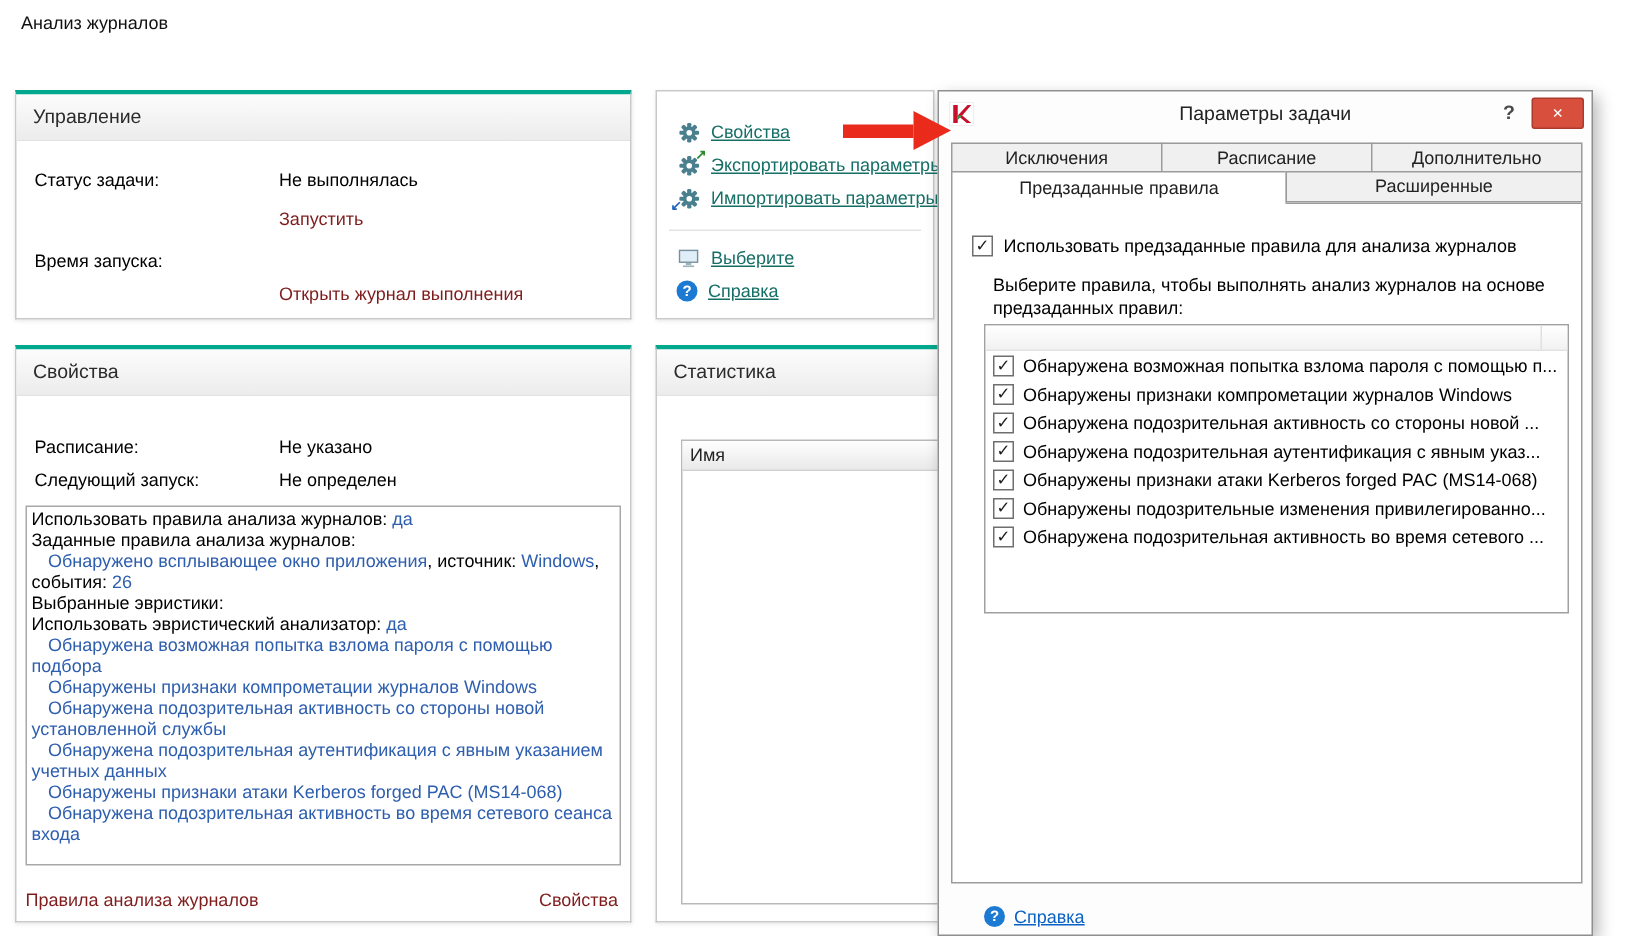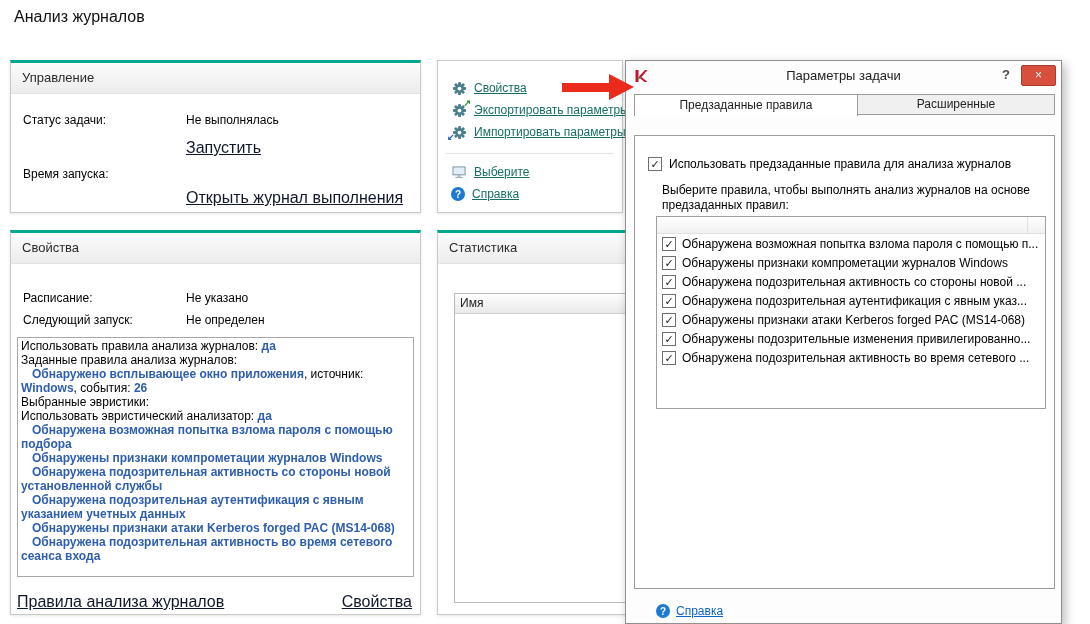--- a/index.html
+++ b/index.html
@@ -1,41 +1,41 @@
 <!DOCTYPE html>
 <html><head>
 <meta charset="utf-8">
 <style>
   html,body{margin:0;padding:0;}
   body{
     width:1090px;height:624px;position:relative;overflow:hidden;
     background:#ffffff;color:#000;
     font-family:"Liberation Sans", sans-serif;
   }
-  .page-title{position:absolute;left:14px;top:8px;font-size:16px;color:#111;}
+  .page-title{position:absolute;left:14px;top:8px;font-size:12px;color:#111;}
 
   
   .panel{position:absolute;background:#fff;border:1px solid #c9c9c9;border-top:3px solid #00a88e;
          box-shadow:0 1px 3px rgba(0,0,0,.10);box-sizing:border-box;}
   .panel.noaccent{border-top:1px solid #c9c9c9;}
   .panel-header{height:30px;line-height:30px;padding-left:11px;font-size:13px;font-weight:normal;
                 color:#2b2b2b;background:linear-gradient(#fcfcfc,#ececec);border-bottom:1px solid #e2e2e2;}
   #mgmt{left:10px;top:60px;width:411px;height:153px;}
   #props{left:10px;top:230px;width:411px;height:385px;}
   #actions{left:437px;top:60px;width:186px;height:153px;}
   #stats{left:437px;top:230px;width:412px;height:385px;}
 
   .label,.value{position:absolute;font-size:12px;}
   .bold{font-weight:normal;}
-  .glink{position:absolute;font-size:16px;color:#0f172a;text-decoration:underline;cursor:pointer;white-space:nowrap;}
+  .glink{position:absolute;font-size:12px;color:#7f1d1d;cursor:pointer;white-space:nowrap;}
 
   .details-box{position:absolute;left:6px;top:104px;width:397px;height:240px;border:1px solid #a8a8a8;
                background:#fff;box-sizing:border-box;padding:1px 3px;font-size:12px;line-height:14px;overflow:hidden;}
   .detail-line.ind{text-indent:11px;}
-  .detail-line .accent{color:#2e5eae;font-weight:bold;}
+  .detail-line .accent{color:#2e5eae;}
 
   
   .action-item{position:absolute;left:13px;height:18px;display:flex;align-items:center;gap:7px;cursor:pointer;}
   .action-link{font-size:12px;color:#166f66;text-decoration:underline;white-space:nowrap;}
   .icon-wrap{position:relative;width:16px;height:16px;display:inline-flex;align-items:center;justify-content:center;flex:0 0 auto;}
   .mini-arrow{position:absolute;font-size:9px;font-weight:bold;line-height:9px;}
   .mini-arrow.export{right:-4px;top:-3px;color:#2e8b2e;}
   .mini-arrow.import{left:-4px;bottom:-2px;color:#2266bb;}
   .action-divider{position:absolute;left:8px;right:8px;top:92px;border-top:1px solid #e3e3e3;}
   .help-circle{width:14px;height:14px;border-radius:50%;background:#1d7ad2;color:#fff;font-size:10px;
@@ -208,20 +208,25 @@
           <polygon points="5.5,9 12,2 14.5,2 8.5,9 14.5,14 11.5,14" fill="#c8102e"></polygon>
           <polygon points="5.5,9 8.5,9 5.5,12" fill="#2f9e44"></polygon>
         </svg>
     </span>
     <div class="dialog-title">Параметры задачи</div>
     <div class="dialog-helpbtn">?</div>
     <div class="dialog-closebtn"><span>×</span></div>
   </div>
 
   <div class="tabs">
+    <div class="tabrow1">
+      <div class="tab">Исключения</div>
+      <div class="tab">Расписание</div>
+      <div class="tab">Дополнительно</div>
+    </div>
     <div class="tabrow2">
       <div class="tab tab-active">Предзаданные правила</div>
       <div class="tab tab-rest">Расширенные</div>
     </div>
   </div>
 
   <div class="pane"></div>
 
   <div class="checkline">
     <span class="checkbox">✓</span>

